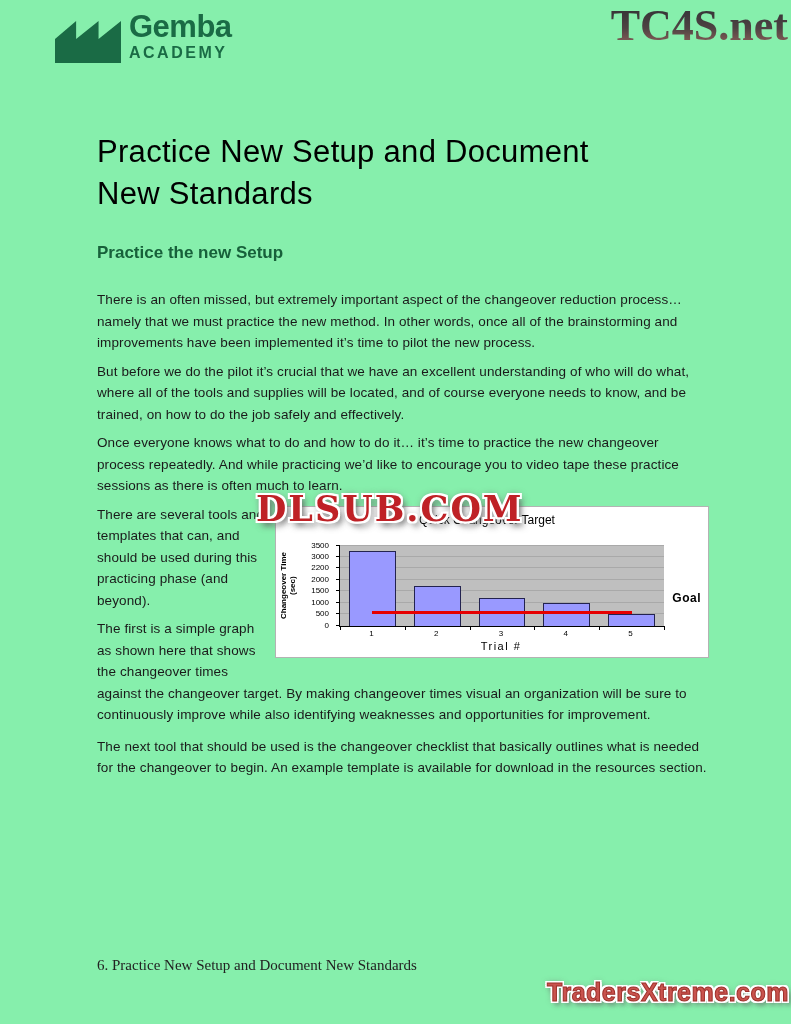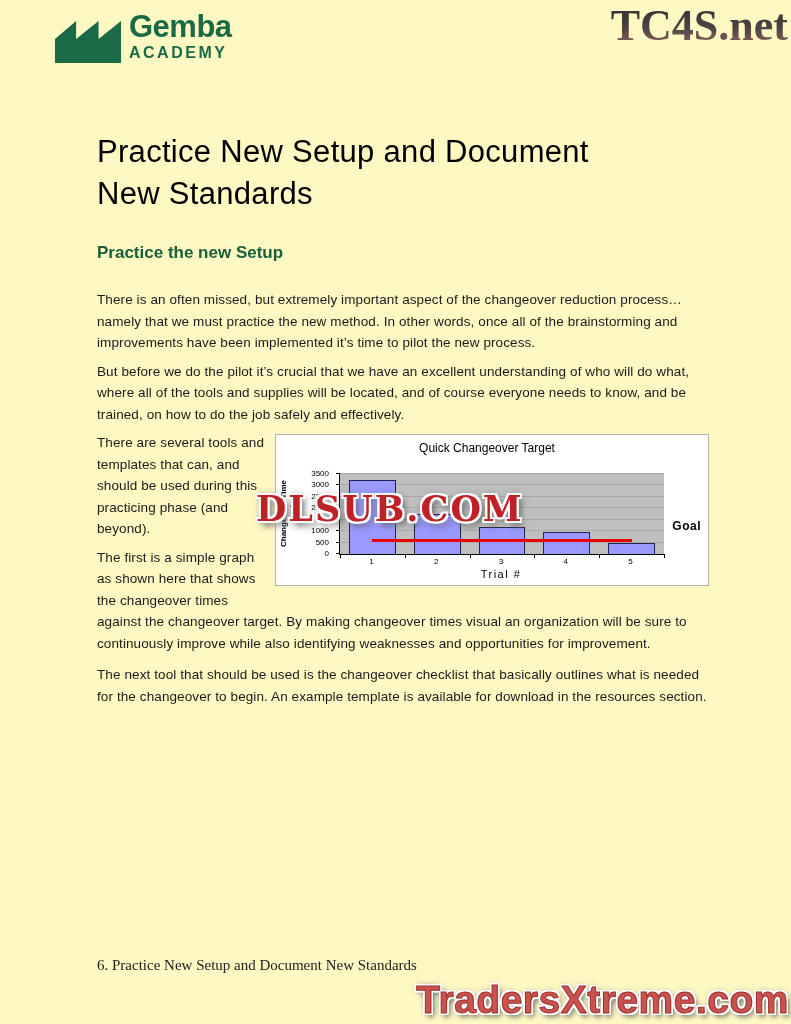--- a/index.html
+++ b/index.html
@@ -1,16 +1,16 @@
 <!DOCTYPE html>
 <html><head>
 <meta charset="utf-8">
 <style>
   html,body{margin:0;padding:0;background:#e9e9e9;}
-  .page{position:relative;width:791px;height:1024px;background:#fef9c3;overflow:hidden;
+  .page{position:relative;width:791px;height:1024px;background:#86efac;overflow:hidden;
         font-family:"Liberation Sans",sans-serif;color:#1a1a1a;margin:0 auto;}
 
   
   .logo{position:absolute;top:11px;left:55px;display:flex;align-items:flex-start;gap:8px;}
   .logo-icon{width:66px;height:50px;background:#1a6b45;margin-top:2px;
     clip-path:polygon(0% 100%,0% 52%,32% 16%,32% 52%,66% 16%,66% 52%,100% 16%,100% 100%);}
   .logo-text{display:flex;flex-direction:column;line-height:1;}
   .logo-gemba{font-size:31px;font-weight:bold;color:#1a6b45;letter-spacing:-0.5px;}
   .logo-academy{font-size:16px;font-weight:bold;color:#1a6b45;letter-spacing:2.5px;margin-top:3px;}
 
@@ -57,21 +57,21 @@
     font-size:15px;color:#222;}
 
   
   .dlsub{position:absolute;left:256px;top:488px;z-index:12;
     font-family:"DejaVu Serif",serif;font-weight:bold;font-size:35px;letter-spacing:2px;
     color:#bf2126;
     text-shadow:-2px -2px 0 #fff,2px -2px 0 #fff,-2px 2px 0 #fff,2px 2px 0 #fff,
       -2px 0 0 #fff,2px 0 0 #fff,0 -2px 0 #fff,0 2px 0 #fff,
       0 0 7px rgba(110,110,110,.85),4px 5px 6px rgba(90,90,90,.8);}
   .traders{position:absolute;right:2px;top:978px;z-index:12;
-    font-family:"Liberation Sans",sans-serif;font-weight:bold;font-size:39px;letter-spacing:0.5px;
+    font-family:"Liberation Sans",sans-serif;font-weight:bold;font-size:25px;letter-spacing:0.5px;
     color:#c9534e;-webkit-text-stroke:1px #9d2f2a;
     text-shadow:-2px -2px 0 #fff,2px -2px 0 #fff,-2px 2px 0 #fff,2px 2px 0 #fff,
       -2px 0 0 #fff,2px 0 0 #fff,0 -2px 0 #fff,0 2px 0 #fff,
       0 0 6px rgba(120,120,120,.9),3px 4px 5px rgba(90,90,90,.85);}
 </style>
 </head>
 <body>
 
 <div class="page">
 
@@ -88,20 +88,21 @@
   <div class="content">
     <h1 class="doc-title">
       <span>Practice New Setup and Document</span><br>
       <span>New Standards</span>
     </h1>
 
     <h2 class="sec-heading">Practice the new Setup</h2>
 
     <p>There is an often missed, but extremely important aspect of the changeover reduction process… namely that we must practice the new method.  In other words, once all of the brainstorming and improvements have been implemented it’s time to pilot the new process.</p>
     <p>But before we do the pilot it’s crucial that we have an excellent understanding of who will do what, where all of the tools and supplies will be located, and of course everyone needs to know, and be trained, on how to do the job safely and effectively.</p>
+    <p>Once everyone knows what to do and how to do it… it’s time to practice the new changeover process repeatedly.  And while practicing we’d like to encourage you to video tape these practice sessions as there is often much to learn.</p>
 
     <div class="chartbox">
       <div class="chart-title">Quick Changeover Target</div>
       <div class="ylabel">Changeover Time (sec)</div>
       <div class="yticks">
           <div class="ytick" style="bottom: -4px;">0</div>
           <div class="ytick" style="bottom: 7.42857px;">500</div>
           <div class="ytick" style="bottom: 18.8571px;">1000</div>
           <div class="ytick" style="bottom: 30.2857px;">1500</div>
           <div class="ytick" style="bottom: 41.7143px;">2000</div>

